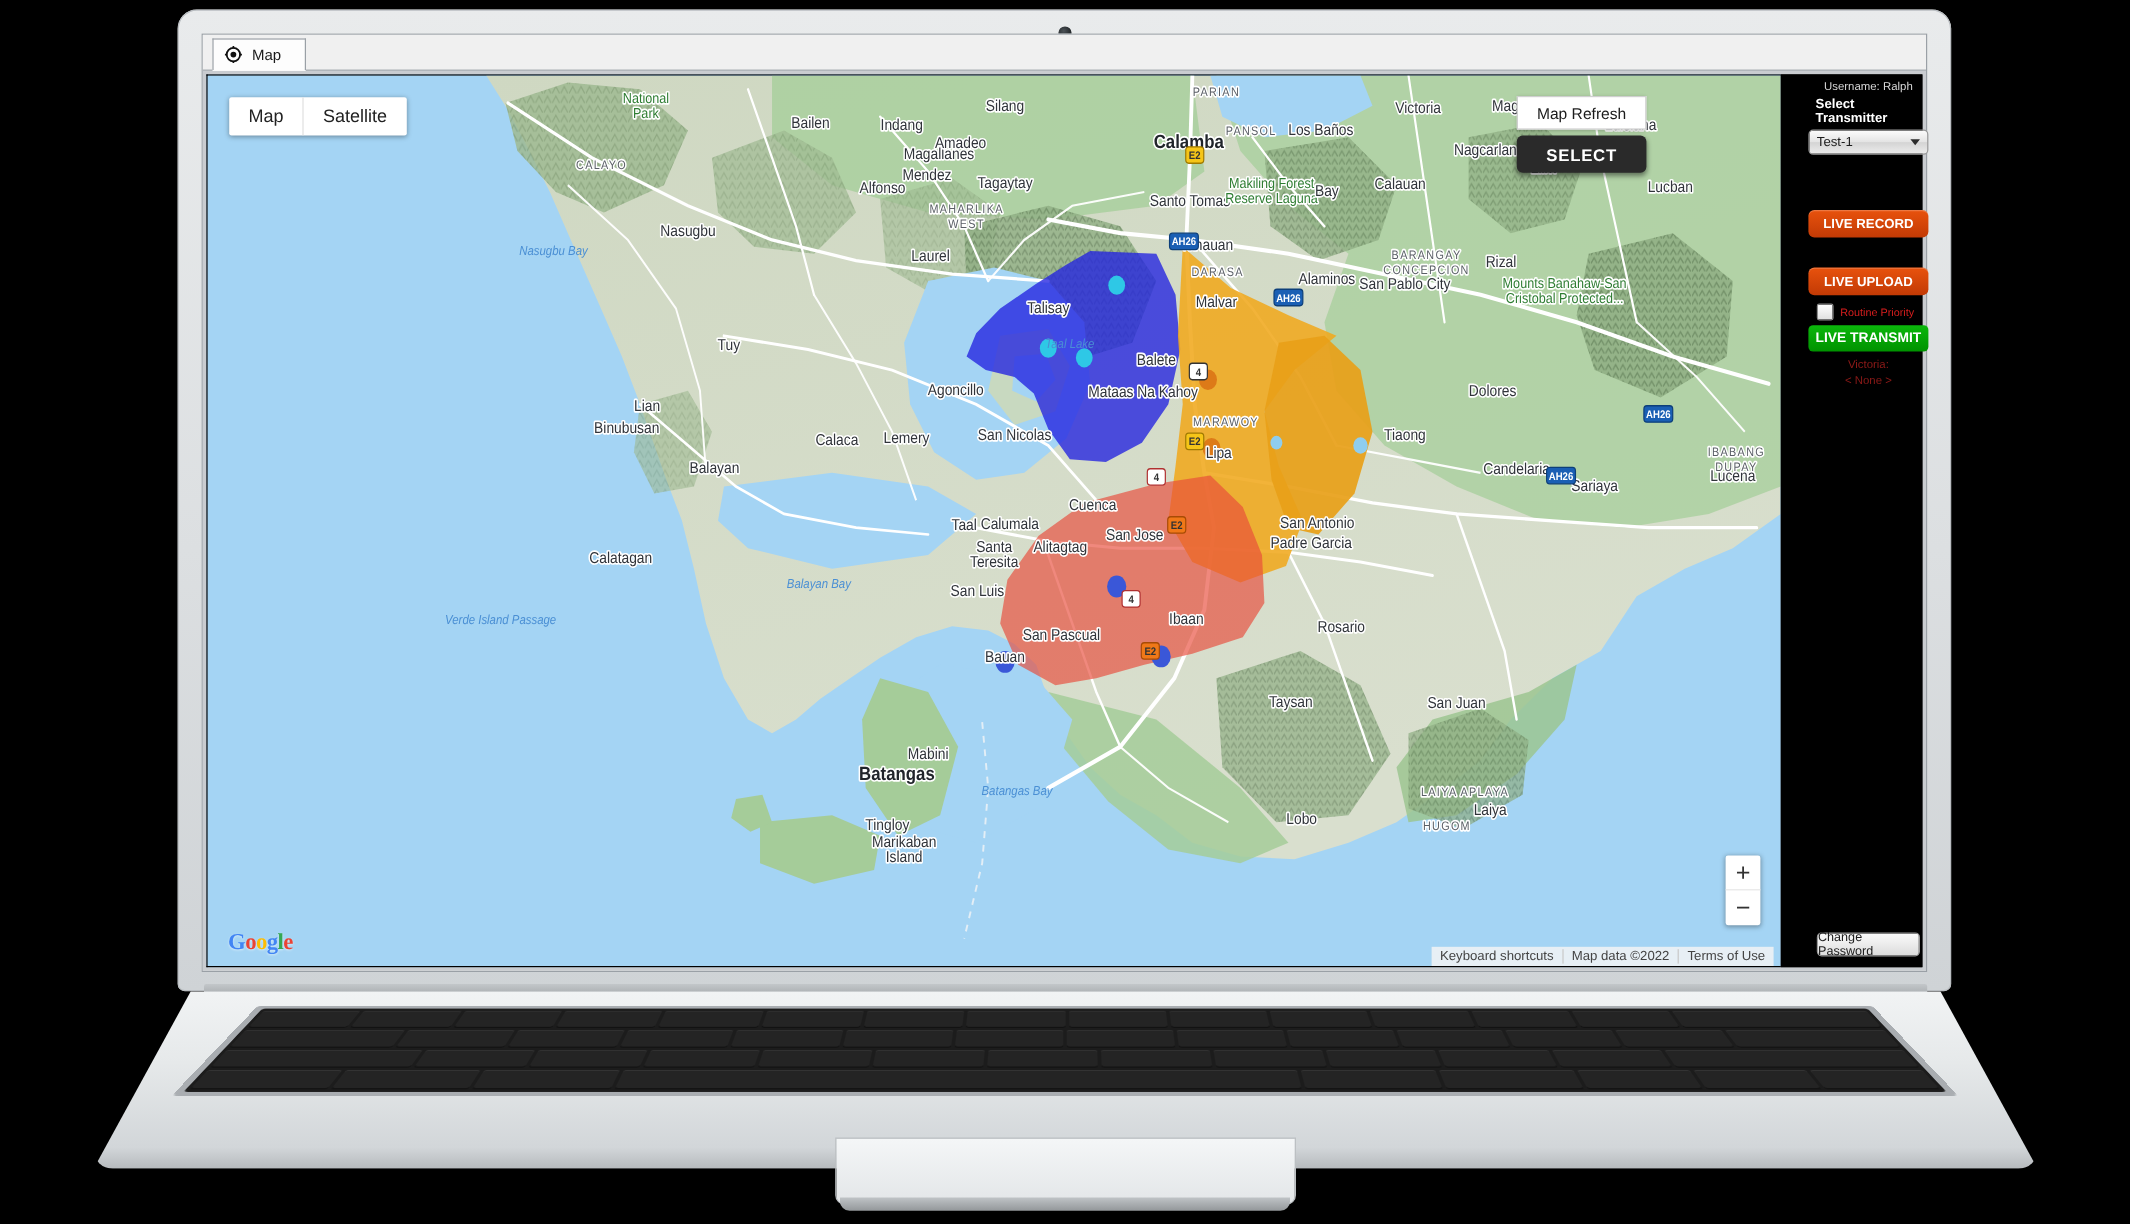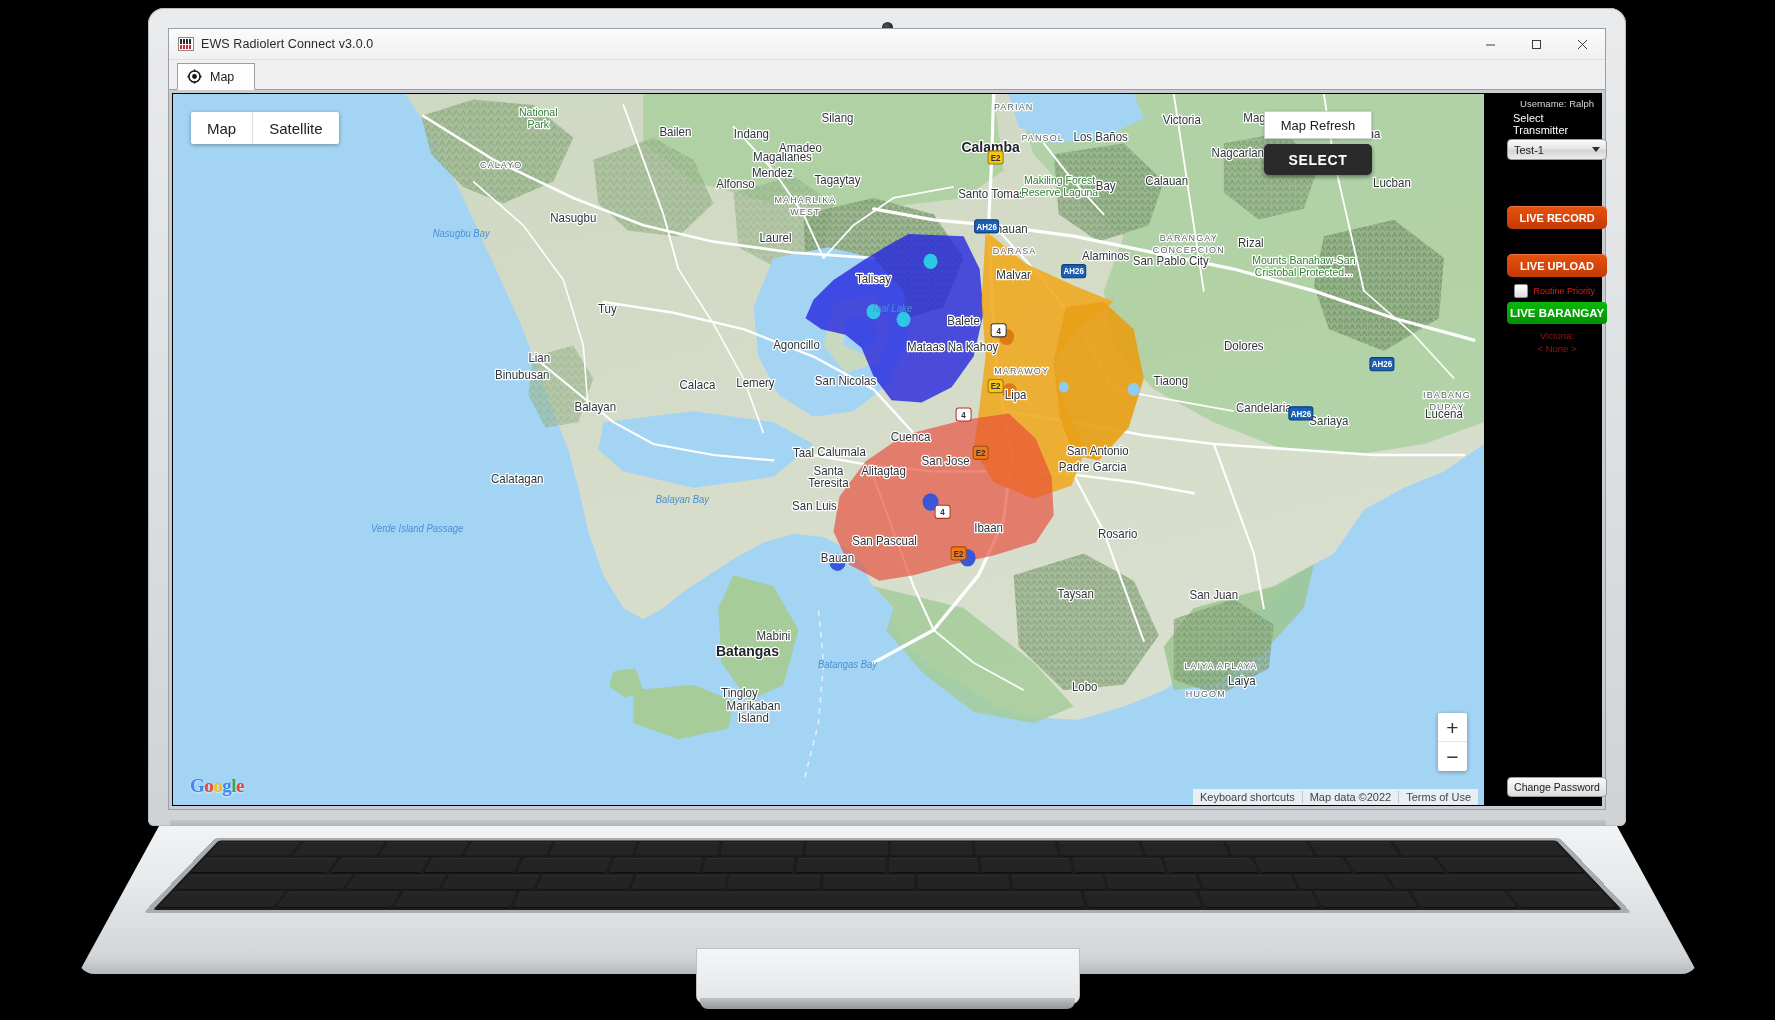--- a/index.html
+++ b/index.html
@@ -175,21 +175,21 @@
   .shield { font-size: 8px; font-weight: bold; fill: #fff; }
   .shield-d { font-size: 8px; font-weight: bold; fill: #333; }
 
   
   .sidebar {
     width: 118px; flex: 0 0 118px; background: #000; border: 1px solid #000;
     display: flex; flex-direction: column; align-items: center;
     padding-top: 4px; position: relative; padding-left: 28px;
   }
   .username { color: #d8d8d8; font-size: 9.5px; margin-bottom: 3px; }
-  .sb-label { color: #fff; font-size: 11px; font-weight: normal; margin-bottom: 3px; }
+  .sb-label { color: #fff; font-size: 11px; font-weight: bold; margin-bottom: 3px; }
   .sb-select {
     width: 100px; height: 21px;
     background: linear-gradient(180deg,#fbfbfb 0%,#e4e4e4 48%,#d4d4d4 52%,#ececec 100%);
     border: 1px solid #9a9a9a; border-radius: 4px;
     display: flex; align-items: center; padding: 0 6px; font-size: 11px; color: #1b1b1b;
     position: relative;
   }
   .sb-select .caret {
     margin-left: auto; width: 0; height: 0;
     border-left: 4px solid transparent; border-right: 4px solid transparent;
@@ -219,60 +219,38 @@
   }
   .priority-txt { color: #d81e1e; font-size: 9px; }
   .transmit-btn {
     width: 100px; height: 22px; background: linear-gradient(180deg,#0bb70b,#009200);
     border-radius: 4px; color: #fff; font-size: 11.5px; font-weight: bold;
     display: flex; align-items: center; justify-content: center;
   }
   .sel-info { margin-top: 6px; text-align: center; line-height: 1.35; }
   .sel-info div { color: #8f1a18; font-size: 9.5px; }
   .change-pw {
-    position: absolute; bottom: 8px; width: 100px; height: 20px;
+    position: absolute; bottom: 8px; width: 86px; height: 20px;
     background: linear-gradient(180deg,#fbfbfb,#dcdcdc);
     border: 1px solid #9a9a9a; border-radius: 4px;
     font-size: 10.5px; color: #1b1b1b;
     display: flex; align-items: center; justify-content: center;
   }
 </style>
 </head>
 <body>
 
 <div id="stage">
 
   <div class="laptop-lid">
     <div class="lid-camera"></div>
   </div>
 
   <div class="app-window">
 
-    <div class="titlebar">
-      <div class="title-icon"></div>
-      <div class="title-text">EWS Radiolert Connect v3.0.0</div>
-      <div class="win-controls">
-        <div class="win-btn">
-          <svg width="11" height="11" viewBox="0 0 11 11">
-              <line x1="1" y1="6" x2="10" y2="6" stroke="#3c3c3c" stroke-width="1"></line>
-            </svg>
-        </div>
-        <div class="win-btn">
-          <svg width="11" height="11" viewBox="0 0 11 11">
-              <rect x="1.5" y="1.5" width="8" height="8" fill="none" stroke="#3c3c3c" stroke-width="1"></rect>
-            </svg>
-        </div>
-        <div class="win-btn close">
-          <svg width="11" height="11" viewBox="0 0 11 11">
-              <line x1="1" y1="1" x2="10" y2="10" stroke="#3c3c3c" stroke-width="1"></line>
-              <line x1="10" y1="1" x2="1" y2="10" stroke="#3c3c3c" stroke-width="1"></line>
-            </svg>
-        </div>
-      </div>
-    </div>
 
     <div class="tabstrip">
       <div class="tab">
         <span class="tab-target">
           <svg width="15" height="15" viewBox="0 0 15 15">
             <circle cx="7.5" cy="7.5" r="5.6" fill="none" stroke="#111" stroke-width="1.5"></circle>
             <circle cx="7.5" cy="7.5" r="2.4" fill="#111"></circle>
             <line x1="7.5" y1="0.4" x2="7.5" y2="2.4" stroke="#111" stroke-width="1.4"></line>
             <line x1="7.5" y1="12.6" x2="7.5" y2="14.6" stroke="#111" stroke-width="1.4"></line>
             <line x1="0.4" y1="7.5" x2="2.4" y2="7.5" stroke="#111" stroke-width="1.4"></line>
@@ -583,21 +561,21 @@
 
         <div class="live-btn">LIVE RECORD</div>
         <div class="gap-b"></div>
         <div class="live-btn">LIVE UPLOAD</div>
 
         <div class="priority-row">
           <span class="chk"></span>
           <span class="priority-txt">Routine Priority</span>
         </div>
 
-        <div class="transmit-btn">LIVE BARANGAY</div>
+        <div class="transmit-btn">LIVE TRANSMIT</div>
 
         <div class="sel-info">
           <div>Victoria:</div>
           <div>&lt; None &gt;</div>
         </div>
 
         <div class="change-pw">Change Password</div>
       </div>
     </div>
   </div>

